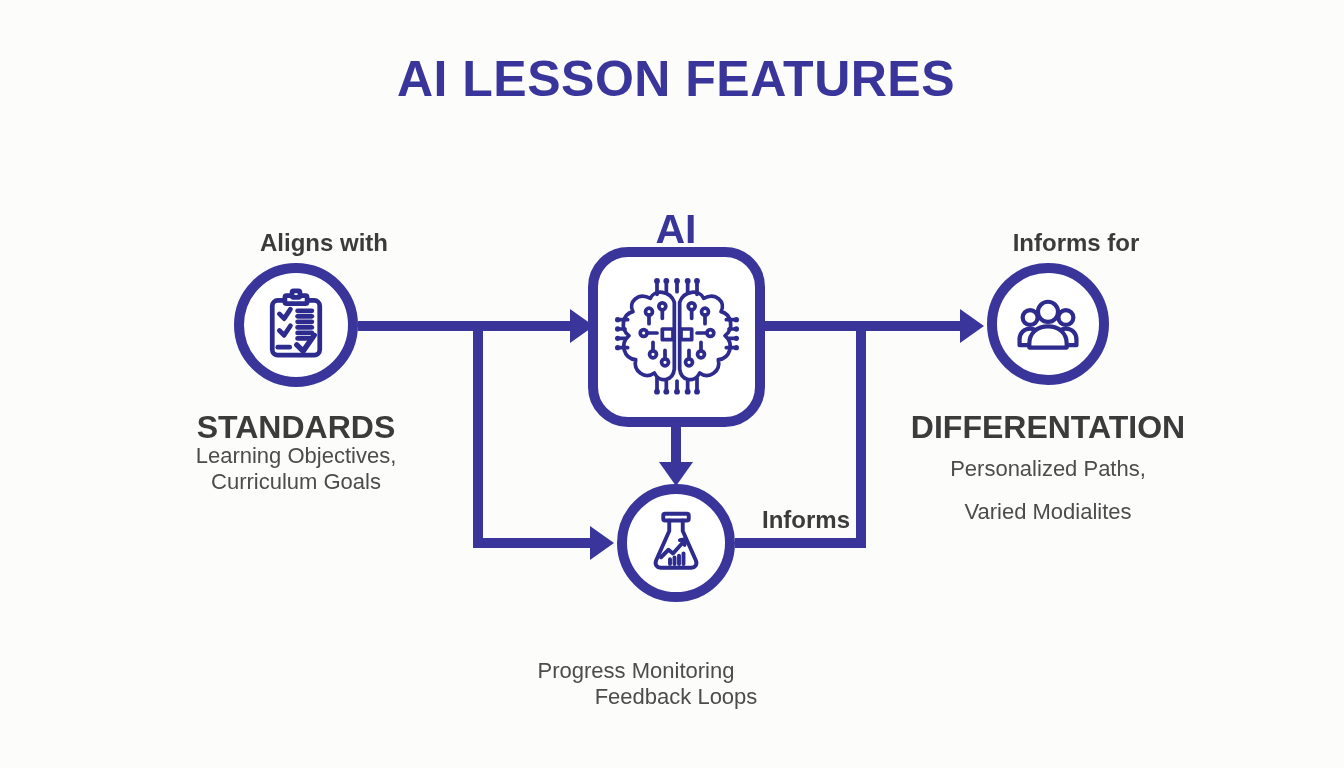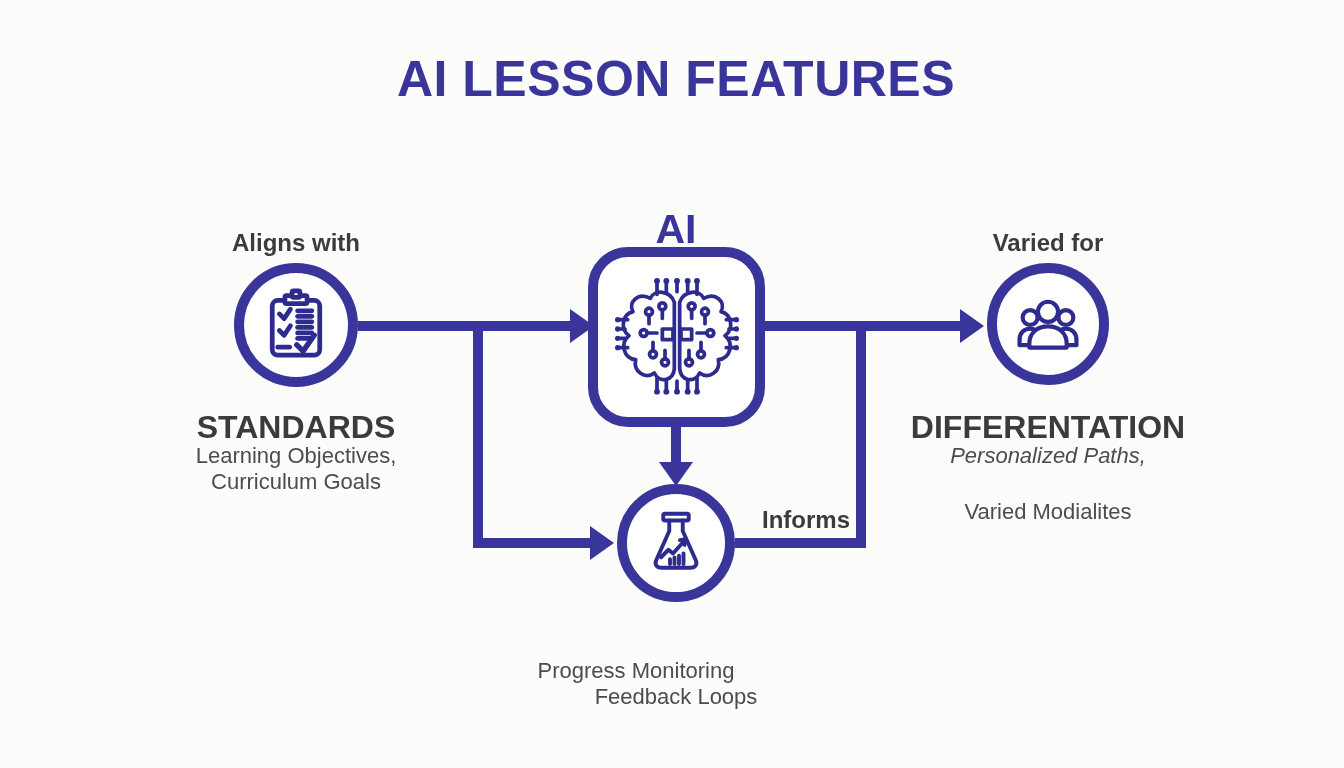--- a/index.html
+++ b/index.html
@@ -58,20 +58,21 @@
     align-items: center;
     justify-content: center;
   }
   .top-label {
     position: absolute;
     transform: translateX(-50%);
     font-size: 24px;
     font-weight: bold;
     color: var(--heading);
     white-space: nowrap;
+    margin-left: 28px;
   }
   .ai-label {
     position: absolute;
     left: 676px; top: 206px;
     transform: translateX(-50%);
     font-size: 41px;
     font-weight: bold;
     color: var(--accent);
     white-space: nowrap;
   }
@@ -208,33 +209,33 @@
       <circle cx="73" cy="45" r="2.6"></circle>
         <line x1="70.4" y1="45" x2="63" y2="45"></line>
       <circle cx="66" cy="61" r="2.6"></circle>
         <line x1="66" y1="58.4" x2="66" y2="52"></line>
       <circle cx="57" cy="67" r="2.6"></circle>
         <line x1="57" y1="64.4" x2="57" y2="58"></line>
       <rect x="51" y="42" width="8" height="8"></rect>
     </svg>
   </div>
 
-  <div class="top-label" style="left:1048px; top:229px;">Varied for</div>
+  <div class="top-label" style="left:1048px; top:229px;">Informs for</div>
   <div class="node-circle" style="left:987px; top:263px; width:122px; height:122px;">
     <svg class="icon-svg" width="78" height="78" viewBox="0 0 48 48" fill="#fff" stroke="var(--icon)" stroke-width="2.6" stroke-linecap="round" stroke-linejoin="round">
       <circle cx="13" cy="20" r="4.6"></circle>
       <path d="M6.5 37 L6.5 33.5 C6.5 29.5 9.5 26.8 13 26.8 C16.5 26.8 19.5 29.5 19.5 33.5 L19.5 37 Z"></path>
       <circle cx="35" cy="20" r="4.6"></circle>
       <path d="M28.5 37 L28.5 33.5 C28.5 29.5 31.5 26.8 35 26.8 C38.5 26.8 41.5 29.5 41.5 33.5 L41.5 37 Z"></path>
       <circle cx="24" cy="16.5" r="6.2"></circle>
       <path d="M12.5 38.5 L12.5 36 C12.5 29.5 17.5 25.5 24 25.5 C30.5 25.5 35.5 29.5 35.5 36 L35.5 38.5 Z"></path>
     </svg>
   </div>
   <div class="node-heading" style="left:1048px; top:409px;">DIFFERENTATION</div>
-  <div class="node-sub" style="left:1048px; top:443px;font-style:italic;">Personalized Paths,</div>
+  <div class="node-sub" style="left:1048px; top:456px;">Personalized Paths,</div>
   <div class="node-sub" style="left:1048px; top:469px;margin-top:30px;">Varied Modialites</div>
 
   <div class="node-circle" style="left:617px; top:484px; width:118px; height:118px;">
     <svg class="icon-svg" width="72" height="72" viewBox="0 0 48 48" fill="none" stroke="var(--icon)" stroke-width="2.6" stroke-linecap="round" stroke-linejoin="round">
       <rect x="15.5" y="4.5" width="17" height="4.5" rx="1.2"></rect>
       <path d="M19.5 9 L19.5 16 L10.8 35.5 C9.6 38.5 11.2 40.5 14.2 40.5 L33.8 40.5 C36.8 40.5 38.4 38.5 37.2 35.5 L28.5 16 L28.5 9"></path>
       <polyline points="14,33.5 19,28.5 22,31 30.5,21.5"></polyline>
       <path d="M30.5 21.5 L26.6 22.1 M30.5 21.5 L29.7 25.3"></path>
       <line x1="20" y1="38" x2="20" y2="34.8"></line>
       <line x1="23" y1="38" x2="23" y2="33.6"></line>

